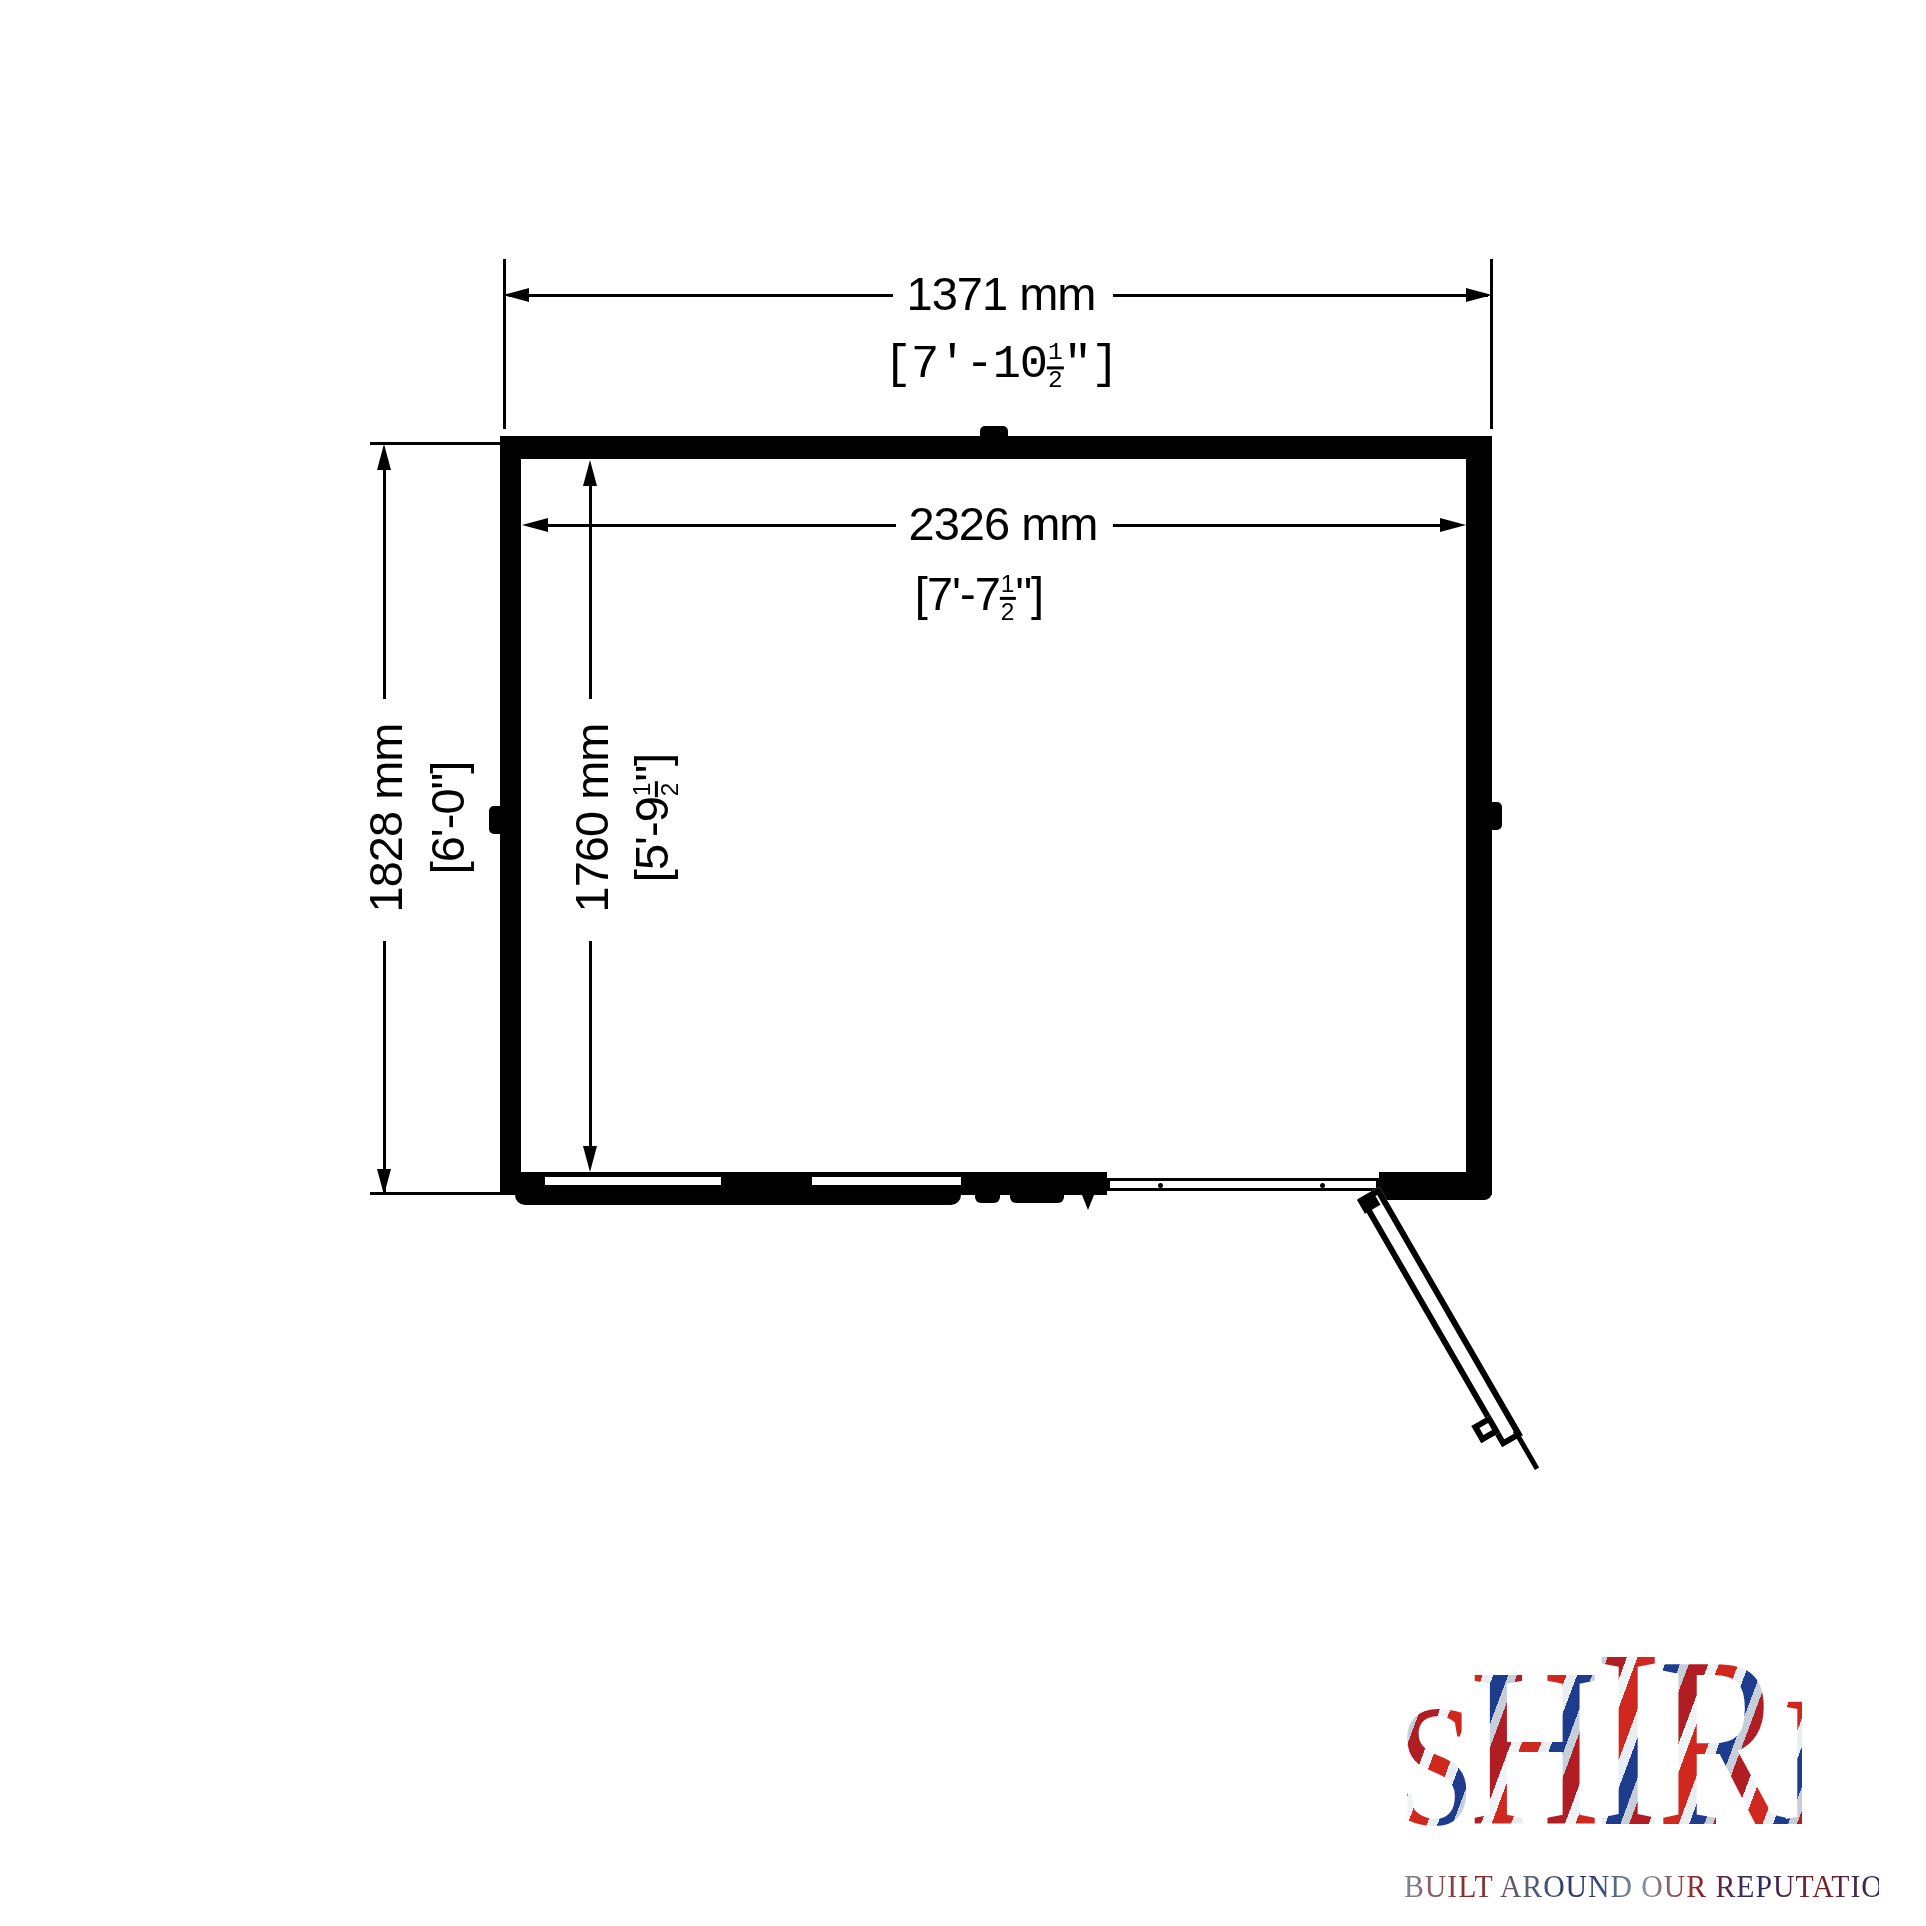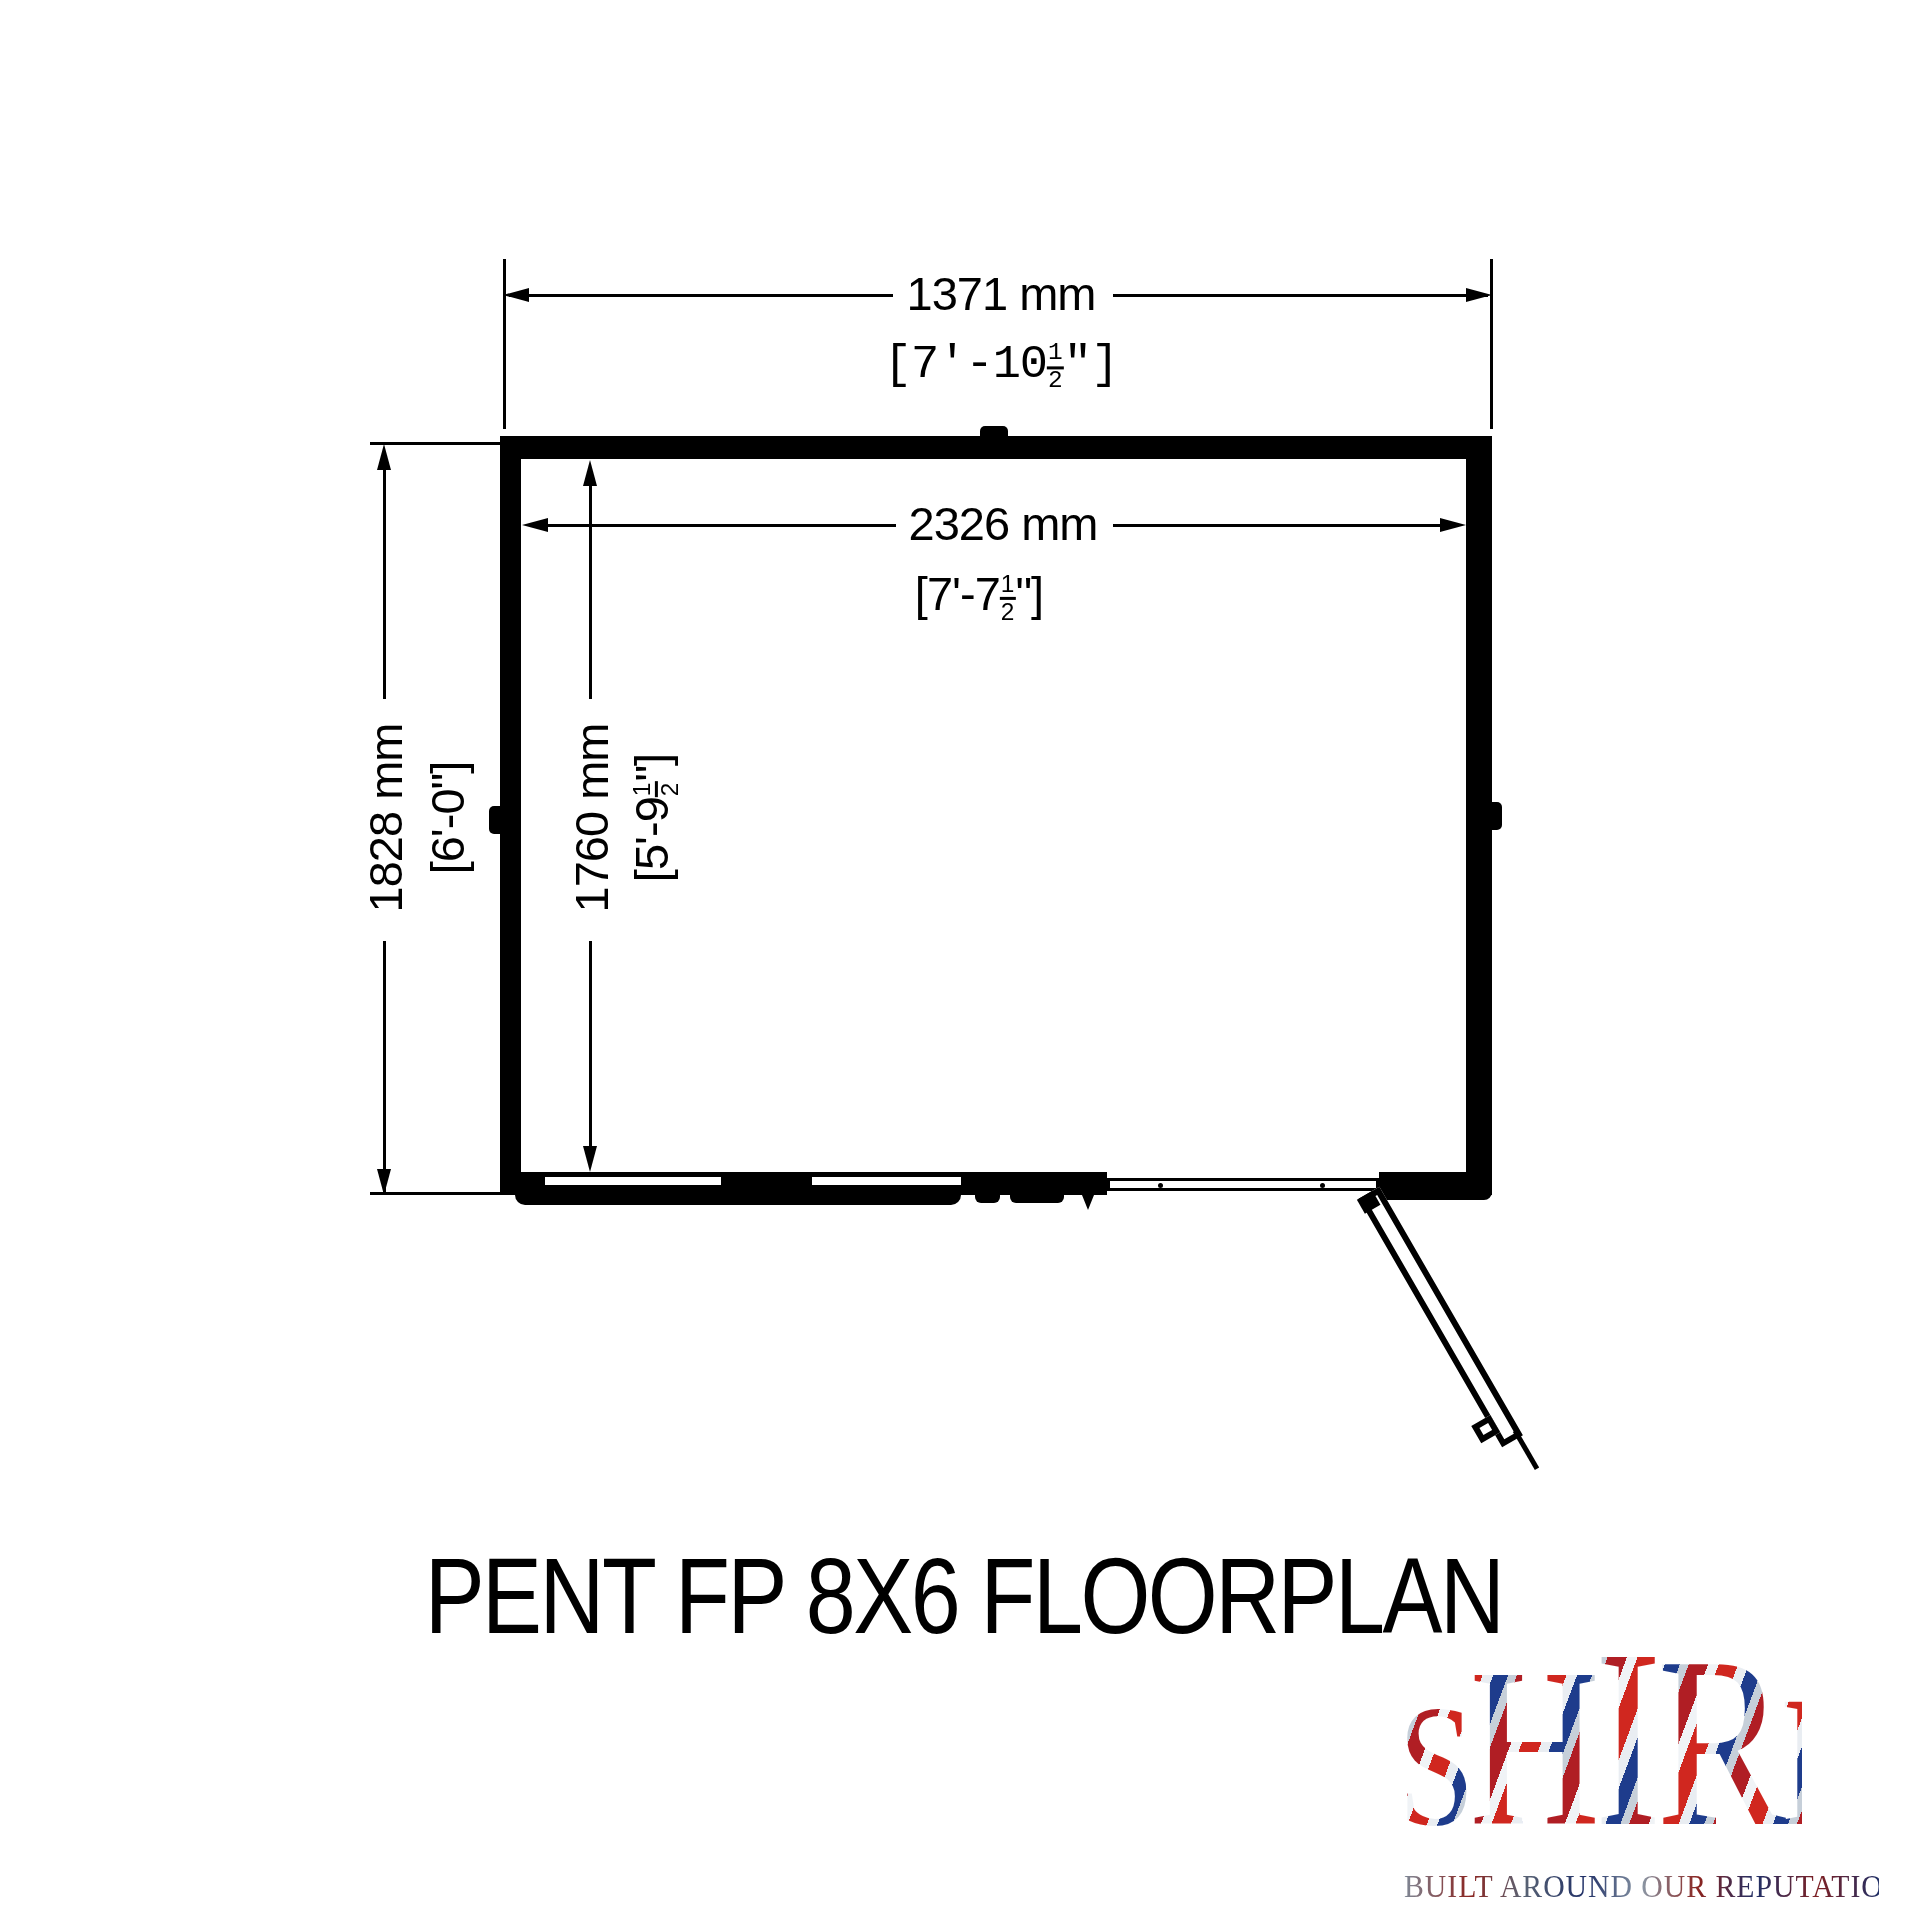--- a/index.html
+++ b/index.html
@@ -140,23 +140,20 @@
   <div class="vtext" style="left:385px; top:818px;"><span>1828 mm</span></div>
   <div class="vtext" style="left:447px; top:818px;"><span>[6'-0"]</span></div>
 
   <div class="dline" style="left:589px; top:482px; width:3px; height:217px;"></div>
   <div class="dline" style="left:589px; top:941px; width:3px; height:210px;"></div>
   <div class="arr arr-up" style="left:583px; top:460px;"></div>
   <div class="arr arr-down" style="left:583px; top:1146px;"></div>
   <div class="vtext" style="left:591px; top:818px;"><span>1760 mm</span></div>
   <div class="vtext" style="left:653px; top:818px;"><span>[5'-9</span><span class="frac"><span class="fn">1</span><span class="fd">2</span></span><span>"]</span></div>
 
-  <div class="title-wrap">
-    <span class="title-text">PENT FP 8X6 FLOORPLAN</span>
-  </div>
 
   <div class="logo">
     <div class="logo-word">
       <span class="logo-s">S</span>
         <span class="logo-h">H</span>
         <span class="logo-i">I</span>
         <span class="logo-r">R</span>
         <span class="logo-e">E</span>
     </div>
   </div>

